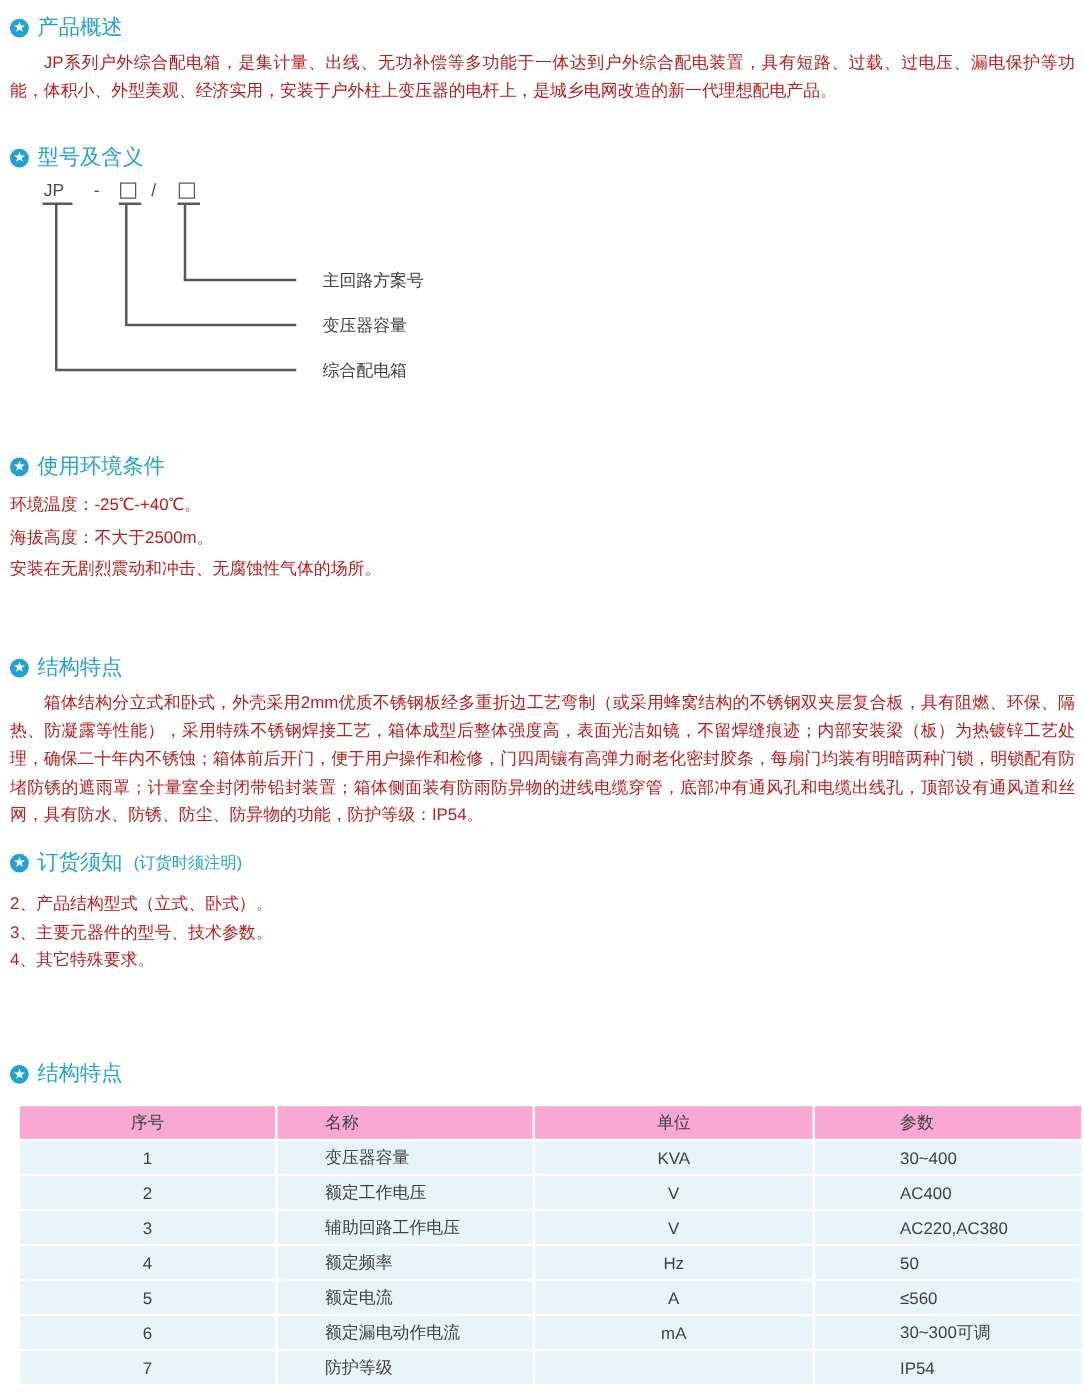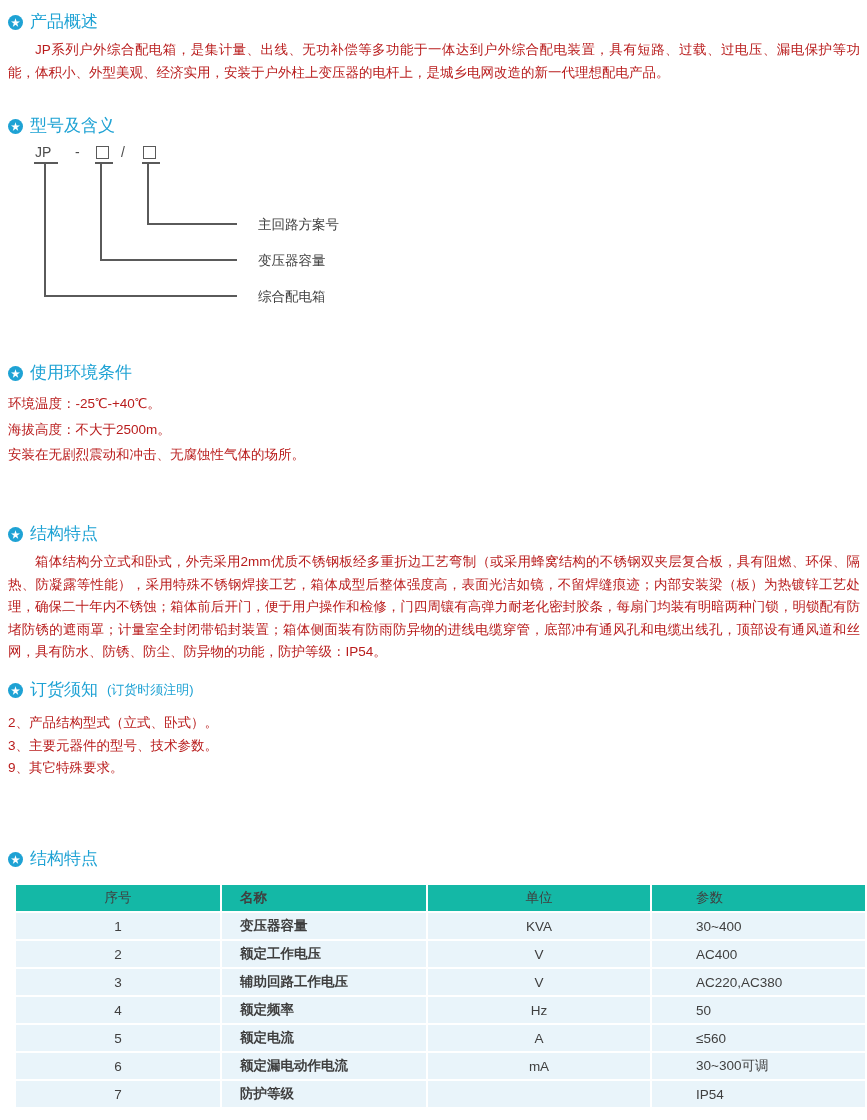--- a/index.html
+++ b/index.html
@@ -72,32 +72,32 @@
     top: 883px;
     left: 14px;
     width: 843px;
     border-collapse: separate;
     border-spacing: 2px;
     table-layout: fixed;
     font-size: 13.5px;
     color: #3f3f3f;
   }
   #spec-table th {
-    background: #14b8a6;
+    background: #f9a8d4;
     height: 26px;
     font-weight: normal;
     font-size: 13.5px;
   }
   #spec-table td {
     background: #e9f4fa;
     height: 26px;
   }
   #spec-table th, #spec-table td { text-align: center; vertical-align: middle; }
-  #spec-table th.col-name, #spec-table td.col-name { text-align: left; padding-left: 18px; font-weight: bold; }
-  #spec-table th.col-param, #spec-table td.col-param { text-align: left; padding-left: 44px; margin-left: 48px; }
+  #spec-table th.col-name, #spec-table td.col-name { text-align: left; padding-left: 38px; }
+  #spec-table th.col-param, #spec-table td.col-param { text-align: left; padding-left: 68px; margin-left: 48px; }
 </style>
 </head>
 <body>
 
 <div class="heading" style="top:12px">
   <span class="star-icon">★</span>
   <span>产品概述</span>
 </div>
 <div class="para indent" style="top:38px; line-height:23px;">JP系列户外综合配电箱，是集计量、出线、无功补偿等多功能于一体达到户外综合配电装置，具有短路、过载、过电压、漏电保护等功能，体积小、外型美观、经济实用，安装于户外柱上变压器的电杆上，是城乡电网改造的新一代理想配电产品。</div>
 
@@ -147,21 +147,21 @@
 <div class="para indent" style="top:551px; line-height:22.6px;">箱体结构分立式和卧式，外壳采用2mm优质不锈钢板经多重折边工艺弯制（或采用蜂窝结构的不锈钢双夹层复合板，具有阻燃、环保、隔热、防凝露等性能），采用特殊不锈钢焊接工艺，箱体成型后整体强度高，表面光洁如镜，不留焊缝痕迹；内部安装梁（板）为热镀锌工艺处理，确保二十年内不锈蚀；箱体前后开门，便于用户操作和检修，门四周镶有高弹力耐老化密封胶条，每扇门均装有明暗两种门锁，明锁配有防堵防锈的遮雨罩；计量室全封闭带铅封装置；箱体侧面装有防雨防异物的进线电缆穿管，底部冲有通风孔和电缆出线孔，顶部设有通风道和丝网，具有防水、防锈、防尘、防异物的功能，防护等级：IP54。</div>
 
 <div class="heading" style="top:680px">
   <span class="star-icon">★</span>
   <span>订货须知</span>
   <span class="sub">(订货时须注明)</span>
 </div>
 <div class="para lines" style="top:712px; line-height:22.7px;">
   <div>2、产品结构型式（立式、卧式）。</div>
   <div>3、主要元器件的型号、技术参数。</div>
-  <div>9、其它特殊要求。</div>
+  <div>4、其它特殊要求。</div>
 </div>
 
 <div class="heading" style="top:849px">
   <span class="star-icon">★</span>
   <span>结构特点</span>
 </div>
 
 <table id="spec-table">
   <colgroup>
     <col style="width:204px">

